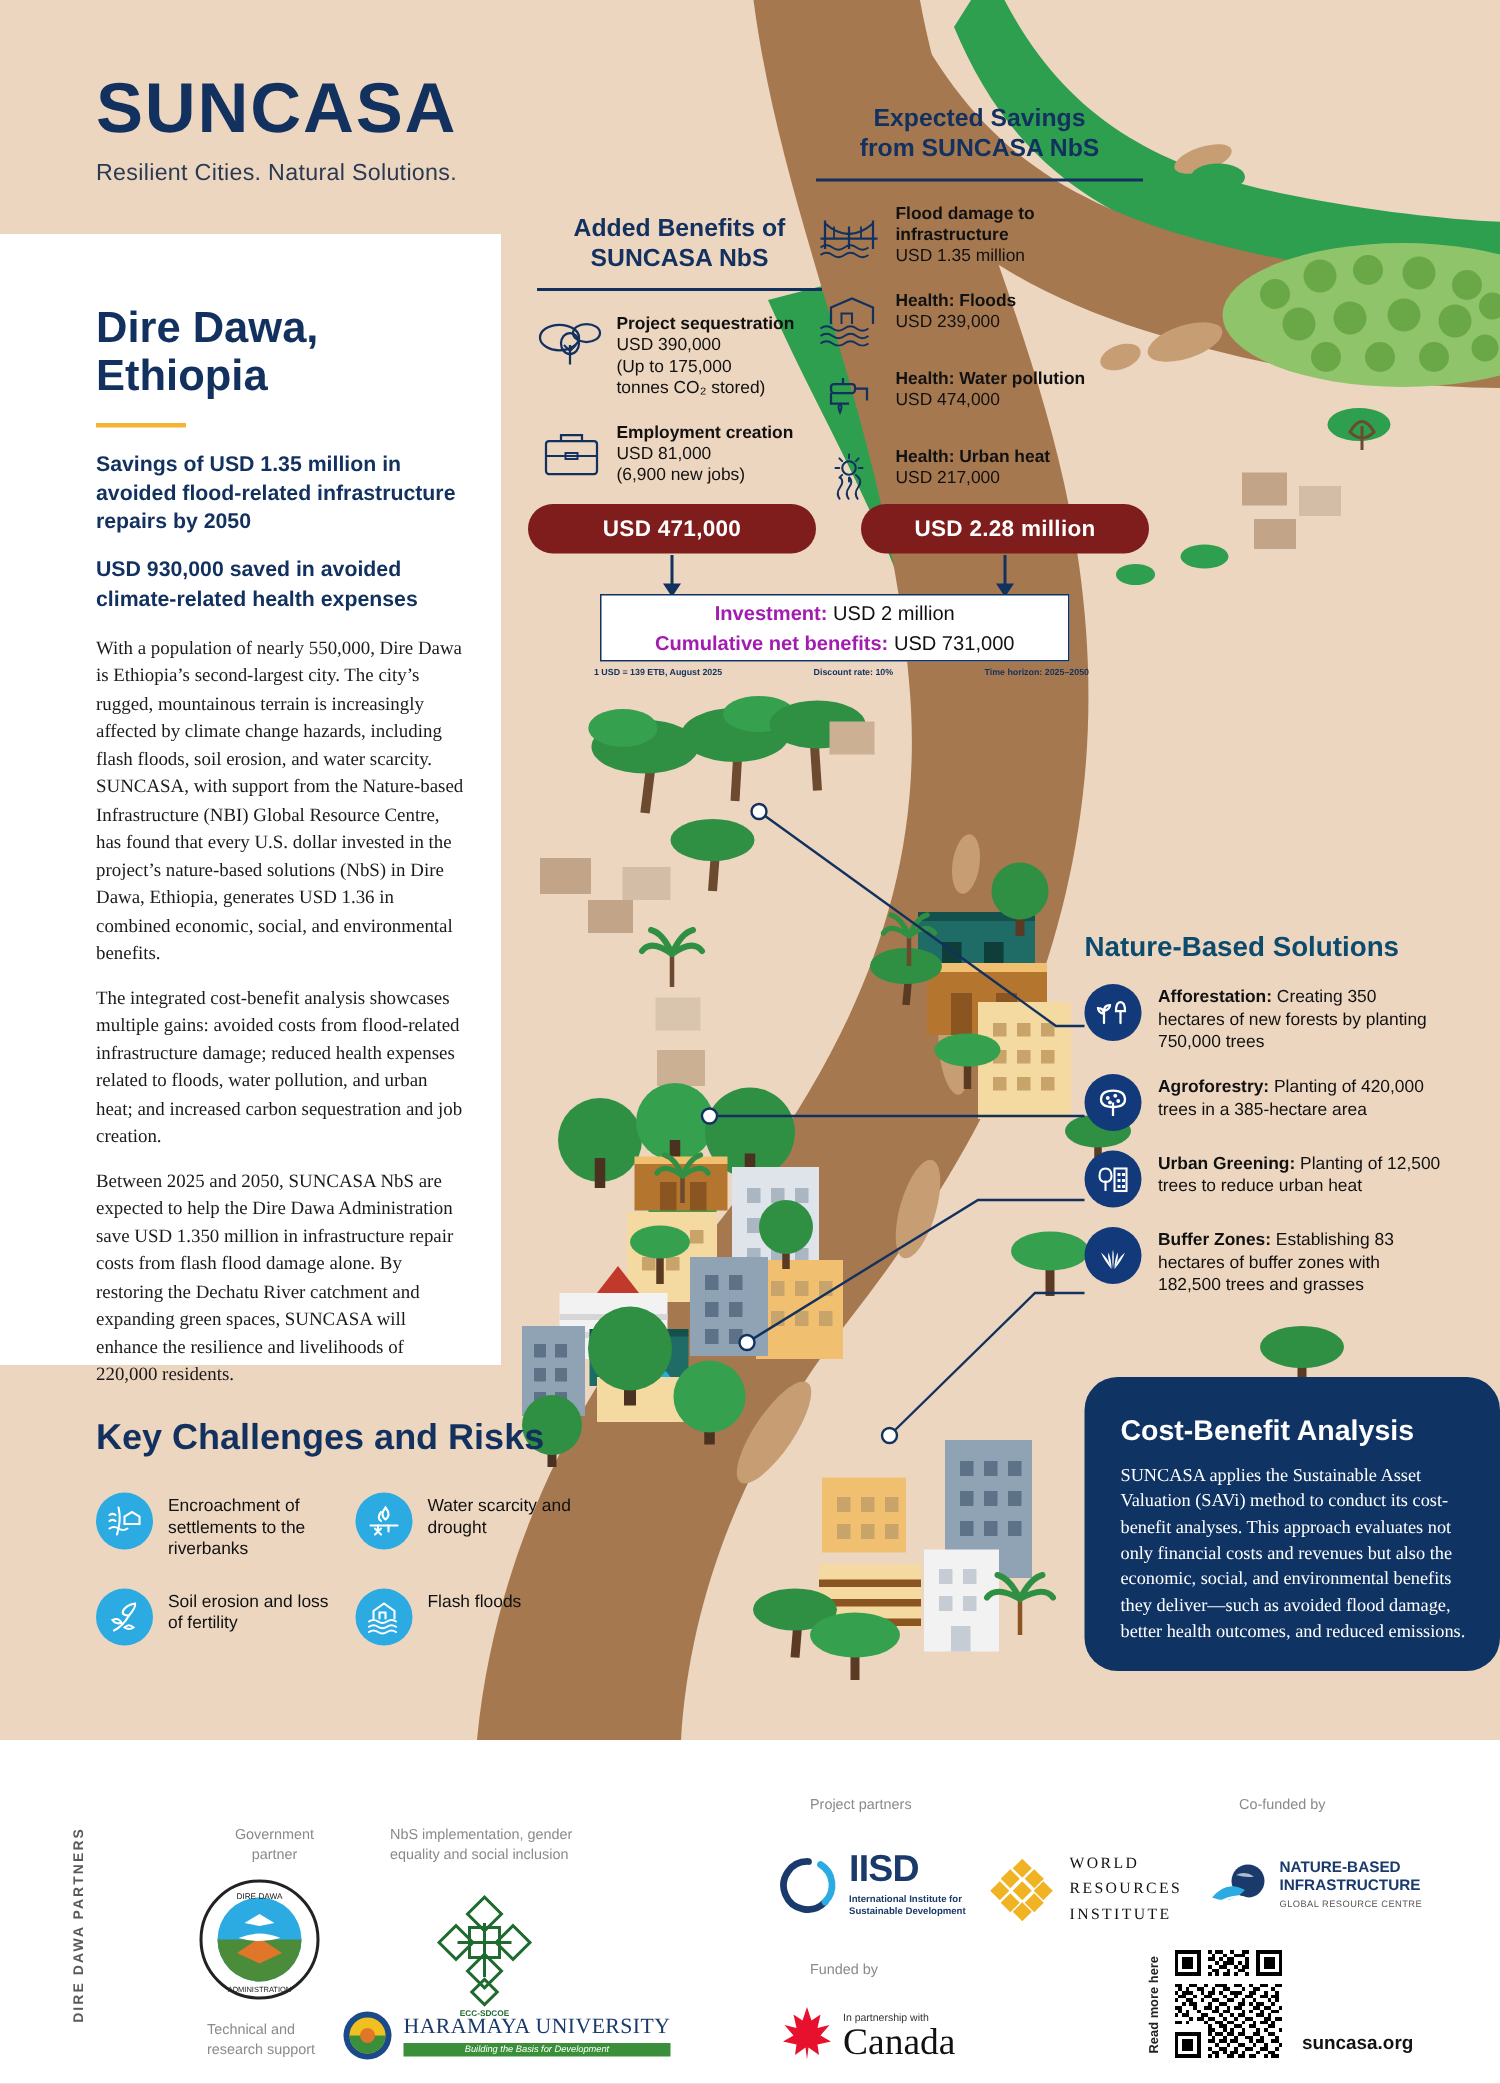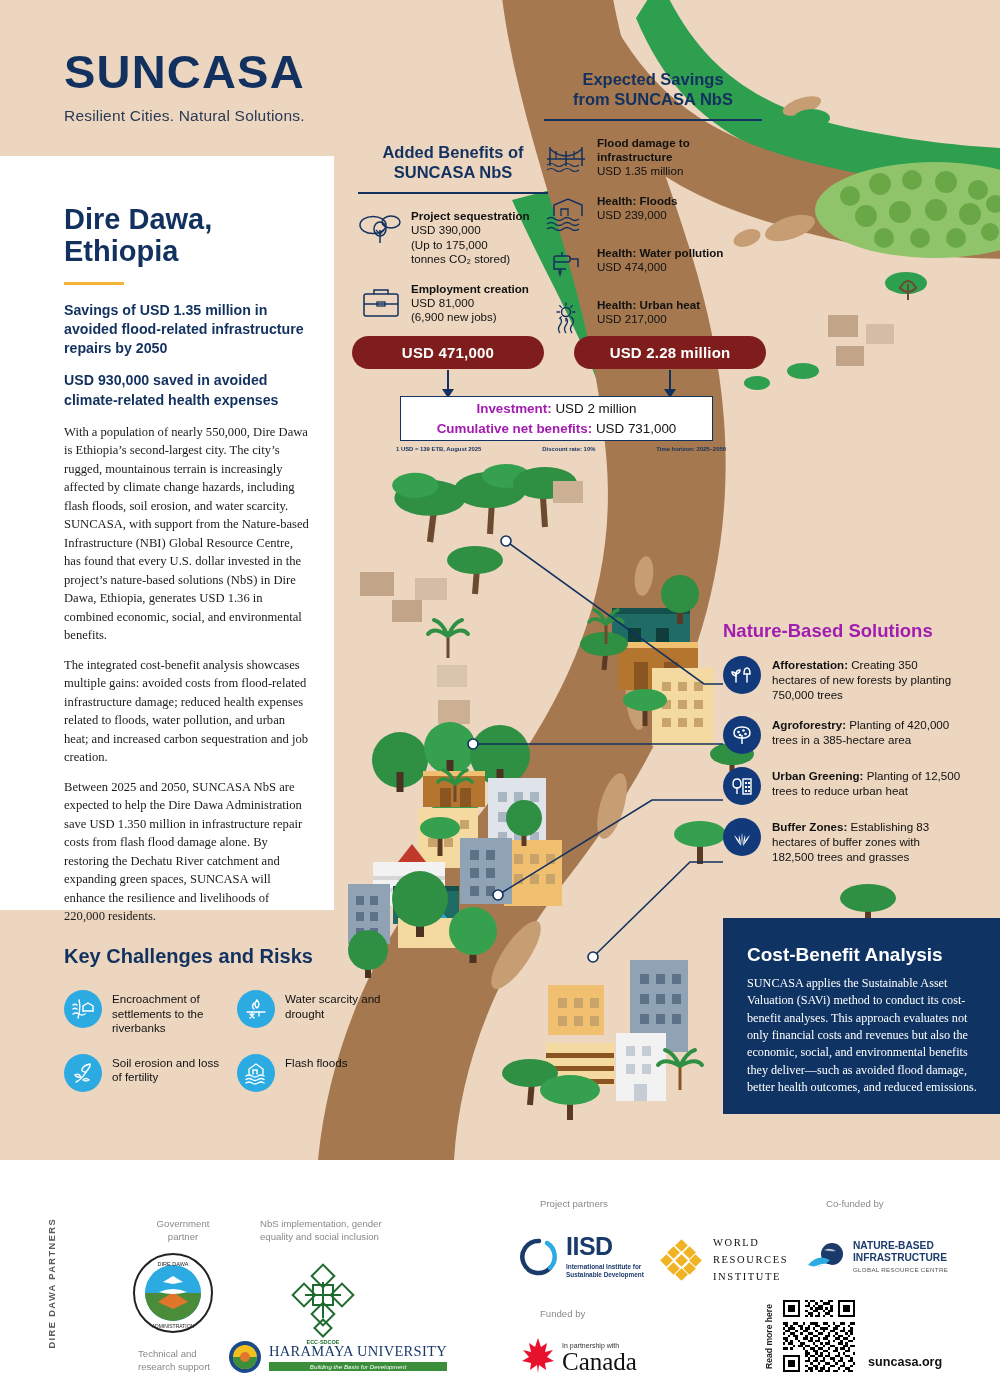--- a/index.html
+++ b/index.html
@@ -91,44 +91,44 @@
   .invest-line { font-size:13.4px; color:#111; line-height:1.45; }
   .invest-line b { color:#a21caf;text-align:center; }
   .foot-notes {
     position:absolute; left:396px; top:446px; width:330px; z-index:9;
     display:flex; justify-content:space-between;
     font-size:5.9px; font-weight:bold; color:#12315f;
   }
 
   
   #nbs { position:absolute; left:723px; top:620px; width:240px; z-index:9; }
-  #nbs .nbs-head { font-size:18.5px; font-weight:bold; color:#a21caf; margin-bottom:14px;}
+  #nbs .nbs-head { font-size:18.5px; font-weight:bold; color:#0c4a6e; margin-bottom:14px;}
   .nbs-row { display:flex; gap:11px; margin-bottom:13px; align-items:flex-start; }
   .nbs-badge {
     flex:0 0 38px; width:38px; height:38px; border-radius:50%;
     background:#12397a; display:flex; align-items:center; justify-content:center;
   }
   .nbs-txt { font-size:11.6px; line-height:1.31; color:#111; padding-top:1px;}
   .nbs-txt b { font-weight:bold; }
 
   
   #challenges { position:absolute; left:64px; top:945px; width:340px; z-index:9; }
-  .ch-head { font-size:20px; font-weight:bold; color:#12315f; margin-bottom:22px; }
+  .ch-head { font-size:24px; font-weight:bold; color:#12315f; margin-bottom:22px; }
   .ch-grid { display:flex; flex-wrap:wrap; gap:18px 18px; }
   .ch-item { display:flex; gap:10px; width:155px; align-items:flex-start; }
   .ch-badge {
     flex:0 0 38px; width:38px; height:38px; border-radius:50%;
     background:#2babe2; display:flex; align-items:center; justify-content:center;
   }
   .ch-txt { font-size:11.6px; line-height:1.26; color:#111; padding-top:2px; }
 
   
   #cba {
     position:absolute; left:723px; top:918px; width:277px; height:196px;
-    background:#0f3464; z-index:9; padding:26px 22px 18px 24px;
+    background:#0f3464; z-index:9; padding:26px 22px 18px 24px;border-radius:22px;
   }
   #cba h3 { color:#fff; font-size:19px; font-weight:bold; margin-bottom:9px; }
   #cba p {
     color:#fff; font-family:"Liberation Serif", serif;
     font-size:12.2px; line-height:1.42;
   }
 
   
   .vrule { position:absolute; background:#bdbdbd; width:1px; }
   .vlabel {

